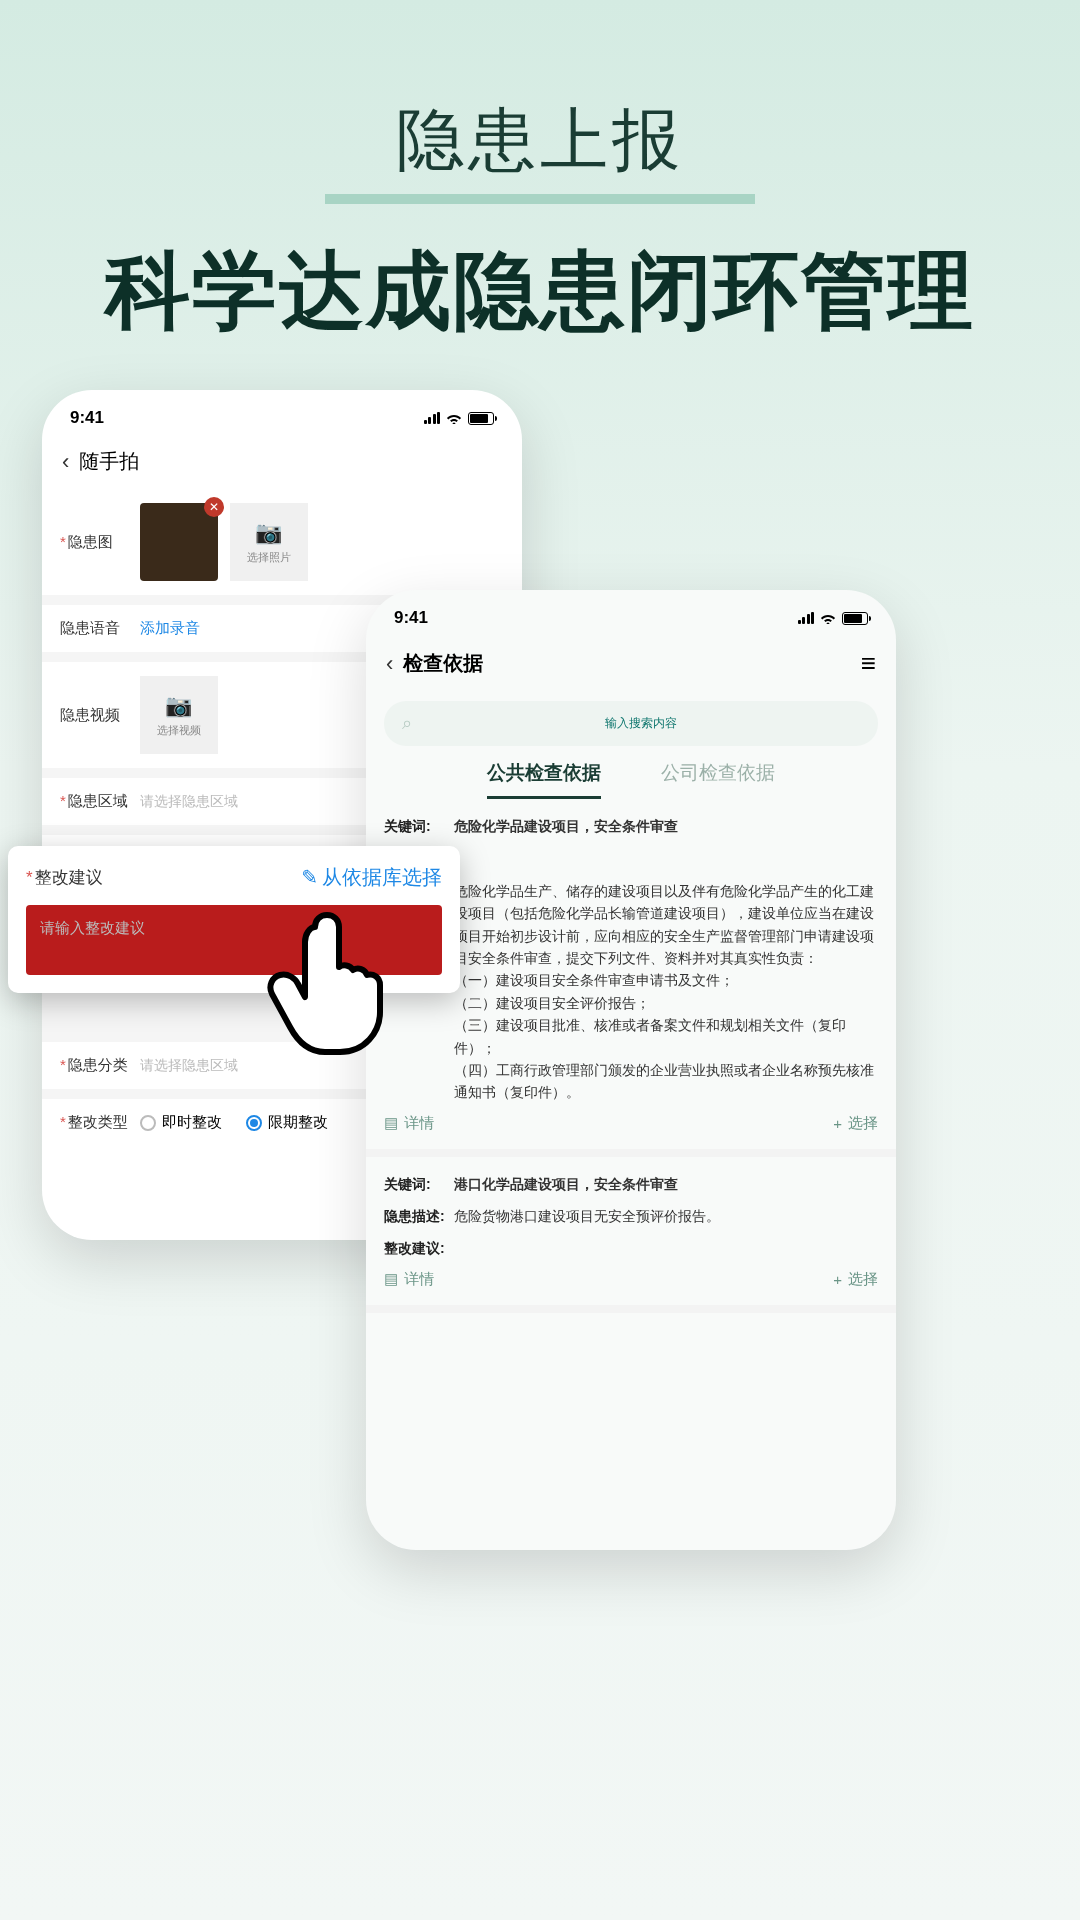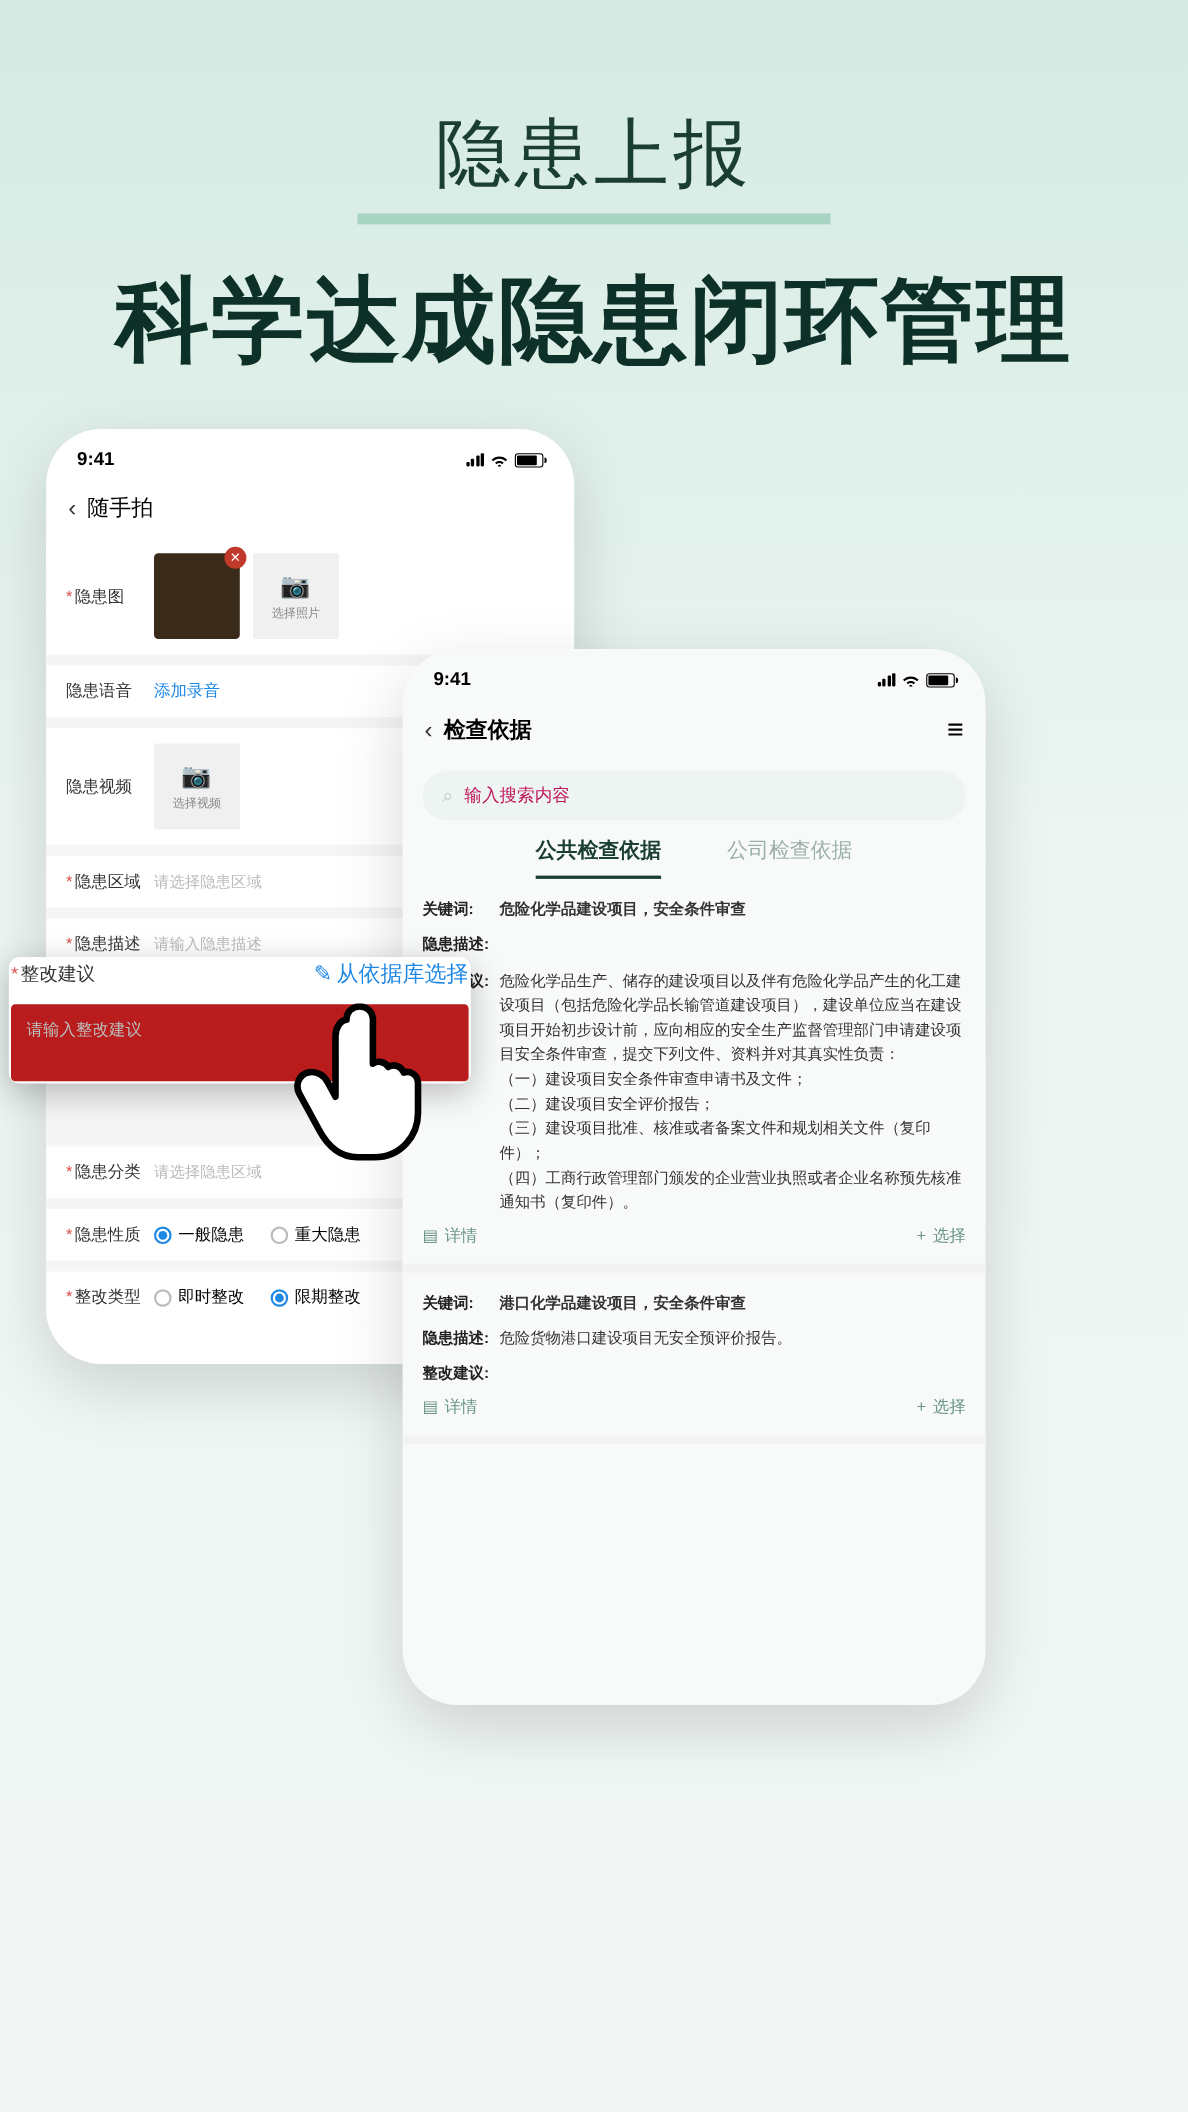--- a/index.html
+++ b/index.html
@@ -25,29 +25,29 @@
 .img-thumb::after{content:"✕";position:absolute;top:-6px;right:-6px;width:20px;height:20px;background:#c0392b;color:#fff;border-radius:50%;font-size:12px;display:flex;align-items:center;justify-content:center}
 .cam-box{width:78px;height:78px;background:#f0f0f0;display:inline-flex;flex-direction:column;align-items:center;justify-content:center;gap:4px;font-size:11px;color:#888}
 .cam-icon{font-size:22px;color:#999}
 .link{color:#1e88e5;font-size:15px}
 .placeholder{color:#bbb;font-size:14px}
 .radio-row{display:flex;gap:24px;align-items:center}
 .radio{display:flex;align-items:center;gap:6px;font-size:15px}
 .radio-dot{width:16px;height:16px;border:2px solid #bbb;border-radius:50%;display:flex;align-items:center;justify-content:center}
 .radio-dot.on{border-color:#1e88e5}
 .radio-dot.on::after{content:"";width:8px;height:8px;background:#1e88e5;border-radius:50%}
-.popup{position:absolute;left:8px;top:870px;width:420px;background:#fff;border-radius:10px;box-shadow:0 8px 30px rgba(0,0,0,0.25);padding:2px;z-index:20}
+.popup{position:absolute;left:8px;top:846px;width:452px;background:#fff;border-radius:10px;box-shadow:0 8px 30px rgba(0,0,0,0.25);padding:18px;z-index:20}
 .popup-head{display:flex;justify-content:space-between;align-items:center;margin-bottom:14px}
 .popup-link{color:#1e88e5;font-size:20px;font-weight:500}
 .popup-textarea{background:#b91c1c;padding:14px;border-radius:4px;font-size:15px;color:#bbb;height:70px}
 .pen{color:#1e88e5;margin-right:4px}
 .hand{position:absolute;left:260px;top:912px;z-index:30;pointer-events:none}
 .search-box{margin:8px 18px 14px;background:#eef4f1;border-radius:22px;padding:12px 18px;display:flex;align-items:center;gap:10px}
 .search-icon{color:#b8ccc4;font-size:18px}
-.search-ph{color:#be185d;font-size:16px;flex:1;text-align:left}
+.search-ph{color:#0f766e;font-size:12px;flex:1;text-align:center}
 .tabs{display:flex;padding:0 40px;gap:60px;justify-content:center}
 .tab{font-size:19px;padding-bottom:10px;color:#9bb0a8}
 .tab.active{color:#1a3d34;font-weight:600;border-bottom:3px solid #1a3d34}
 .basis-item{padding:16px 18px;border-bottom:8px solid #f3f3f3}
 .kv{display:flex;margin-bottom:10px;font-size:14px;line-height:1.6}
 .kv-label{font-weight:600;min-width:70px;color:#222}
 .kv-val{flex:1;color:#333}
 .kv-val.strong{font-weight:600}
 .basis-actions{display:flex;justify-content:space-between;align-items:center;margin-top:8px;color:#6a9587;font-size:15px}
 .action-btn{display:flex;align-items:center;gap:6px}
@@ -119,33 +119,20 @@
     <div class="section row">
       <span class="label"><span class="req">*</span><span>隐患描述</span></span>
       <span class="placeholder">请输入隐患描述</span>
     </div>
     <div style="height:150px"></div>
     <div class="section row">
       <span class="label"><span class="req">*</span><span>隐患分类</span></span>
       <span class="placeholder">请选择隐患区域</span>
     </div>
     <div class="section row">
-      <span class="label"><span class="req">*</span><span>隐患性质</span></span>
-      <div class="radio-row">
-        <span class="radio">
-            <span class="radio-dot on"></span>
-            <span>一般隐患</span>
-          </span>
-        <span class="radio">
-            <span class="radio-dot"></span>
-            <span>重大隐患</span>
-          </span>
-      </div>
-    </div>
-    <div class="section row">
       <span class="label"><span class="req">*</span><span>整改类型</span></span>
       <div class="radio-row">
         <span class="radio">
             <span class="radio-dot"></span>
             <span>即时整改</span>
           </span>
         <span class="radio">
             <span class="radio-dot on"></span>
             <span>限期整改</span>
           </span>

